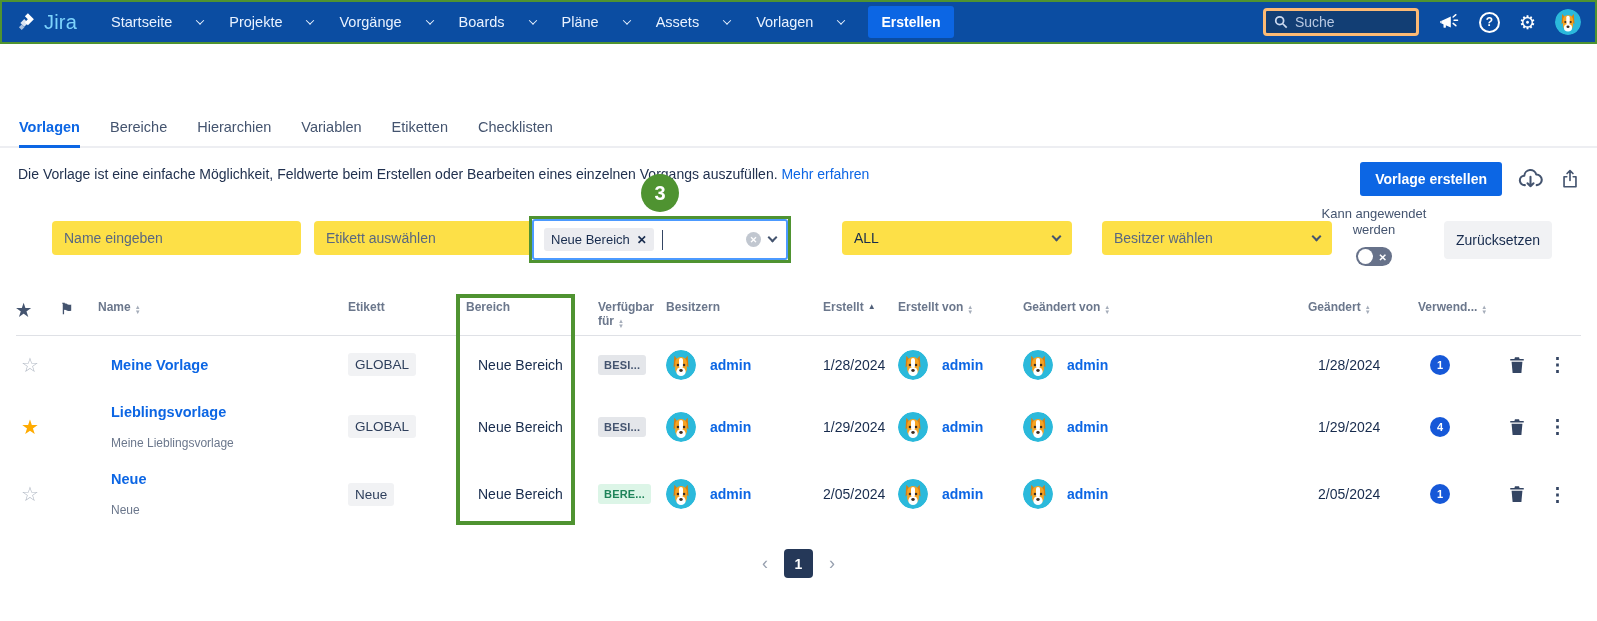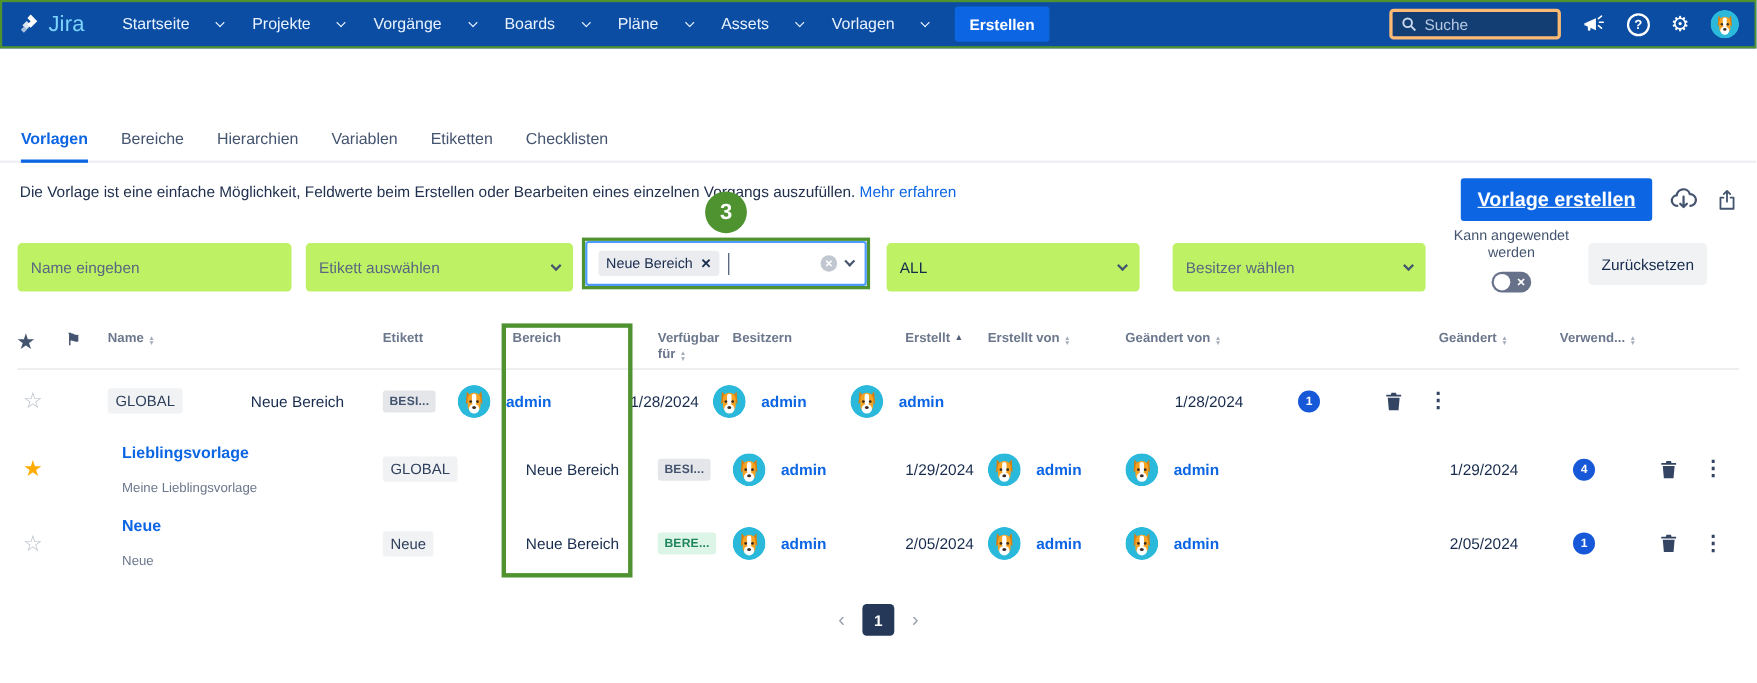--- a/index.html
+++ b/index.html
@@ -43,26 +43,26 @@
   
   .page-title { position:absolute; left:18px; top:60px; font-size:28px; font-weight:700; color:#1B2B4D; }
   .tabbar { position:absolute; left:0; right:0; top:119px; display:flex; gap:30px; padding-left:19px;
     border-bottom:2px solid #EDEEF2; }
   .tab { font-size:14.5px; color:#44546F; padding-bottom:10px; border-bottom:3px solid transparent;
     margin-bottom:-2px; cursor:pointer; }
   .tab.active { color:#0C66E4; font-weight:700; border-bottom-color:#0C66E4; }
   .desc-row { position:absolute; left:18px; top:166px; font-size:14px; color:#21314F; }
   .desc-row a { color:#0C66E4; text-decoration:none; cursor:pointer; }
   .top-actions { position:absolute; right:16px; top:162px; display:flex; align-items:center; gap:15px; }
-  .btn-primary { background:#0C66E4; color:#fff; font-size:18px; font-weight:700; border:none;
-    border-radius:3px; padding:9px 15px; cursor:pointer; font-family:inherit;text-decoration:underline; }
+  .btn-primary { background:#0C66E4; color:#fff; font-size:14px; font-weight:700; border:none;
+    border-radius:3px; padding:9px 15px; cursor:pointer; font-family:inherit; }
   .action-ico { color:#44546F; display:flex; cursor:pointer; }
   
-  .field { position:absolute; top:221px; height:44px; background:#bef264; border-radius:4px;
-    display:flex; align-items:center; padding:0 12px; font-size:14px; color:#596780; cursor:pointer; }
+  .field { position:absolute; top:221px; height:34px; background:#fde047; border-radius:4px;
+    display:flex; align-items:center; padding:0 12px; font-size:14px; color:#596780; cursor:pointer;margin-left:36px; }
   .field .chev-d { margin-left:auto; width:7px; height:7px; border-right:2px solid #44546F;
     border-bottom:2px solid #44546F; transform:rotate(45deg); margin-top:-4px; }
   .field input { background:transparent; border:none; outline:none; font-size:14px; color:#172B4D;
     width:100%; font-family:inherit; }
   .field input::placeholder { color:#596780; }
   #f-name { left:16px; width:249px; }
   #f-etikett { left:278px; width:243px; }
   #f-all { left:806px; width:230px; color:#172B4D; }
   #f-besitzer { left:1066px; width:230px; }
   .toggle-block { position:absolute; left:1318px; top:206px; width:112px; text-align:center;
@@ -308,20 +308,24 @@
     <span class="c-geaendert"><span>Geändert</span><span class="sort">▲<br>▼</span></span>
     <span class="c-verwendet"><span>Verwend...</span><span class="sort">▲<br>▼</span></span>
     <span class="c-actions"></span>
   </div>
 
   <div class="ann-col-box"></div>
 
   <div class="trow" id="row0">
     <span class="c-star"><span class="star-empty">☆</span></span>
     <span class="c-flag"></span>
+    <span class="c-name name-cell">
+      <a class="tpl-link">Meine Vorlage</a>
+
+    </span>
     <span class="c-etikett"><span class="badge">GLOBAL</span></span>
     <span class="c-bereich" style="padding-left:12px;">Neue Bereich</span>
     <span class="c-verf"><span class="mini-badge">BESI...</span></span>
     <span class="c-besitzer user-cell">
       <svg class="avatar avatar-lg">
           <use href="#dog-avatar"></use>
         </svg>
       <a class="user-link">admin</a>
     </span>
     <span class="c-erstellt date-cell">1/28/2024</span>

